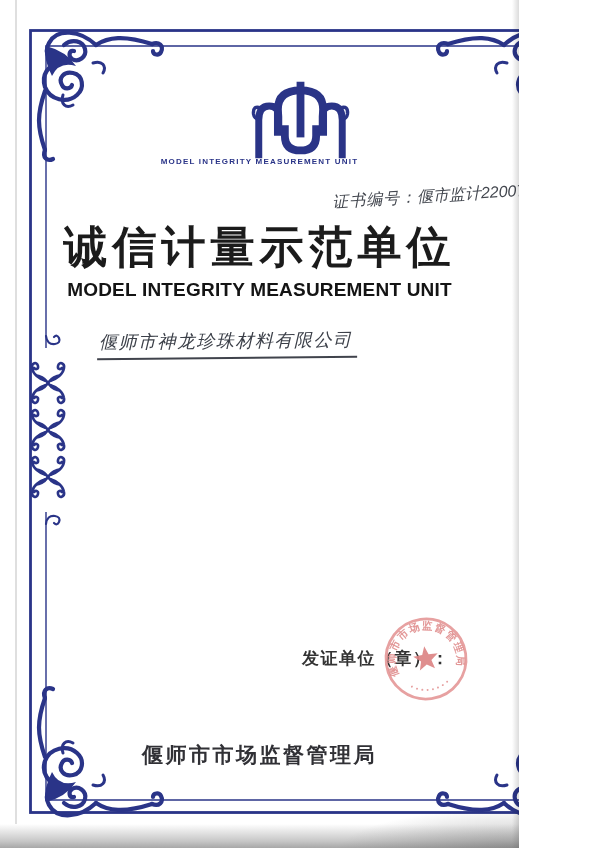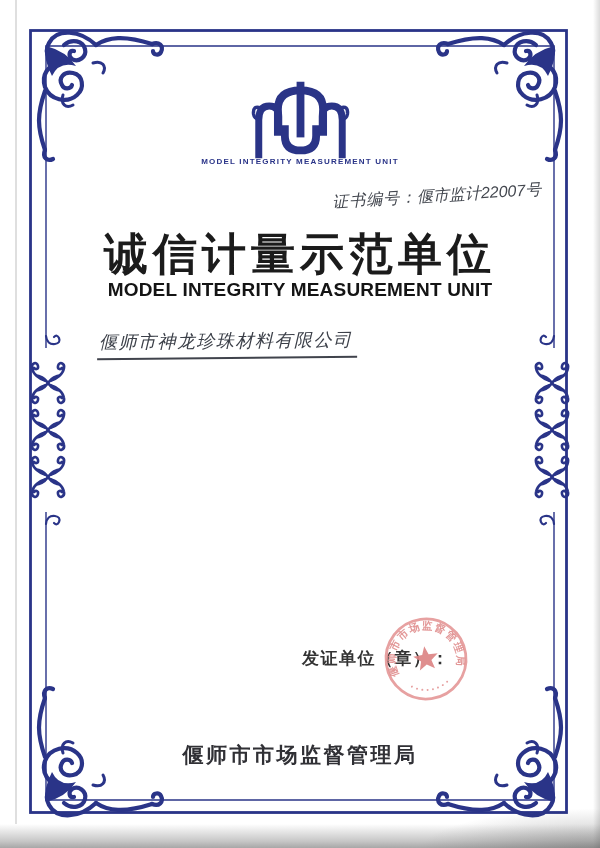--- a/index.html
+++ b/index.html
@@ -1,17 +1,17 @@
 <!DOCTYPE html>
 <html><head>
 <meta charset="utf-8">
 <style>
   html,body{margin:0;padding:0;background:#ffffff;}
   .page{
-    position:relative;width:600px;height:848px;overflow:hidden;
+    position:relative;width:519px;height:848px;overflow:hidden;
     background:#ffffff;
     font-family:"Liberation Sans", sans-serif;
   }
   
   .scan-edge-left{position:absolute;left:15px;top:0;bottom:24px;width:2px;background:rgba(140,140,140,.28);}
   .scan-edge-right{position:absolute;right:0;top:0;bottom:0;width:7px;background:linear-gradient(to right,rgba(0,0,0,0),rgba(0,0,0,.14));}
   .scan-edge-bottom{position:absolute;left:0;right:0;bottom:0;height:24px;
     background:linear-gradient(to bottom,rgba(110,110,110,0) 0%,rgba(110,110,110,.38) 70%,rgba(95,95,95,.55) 100%);}
   .scan-corner-br{position:absolute;right:0;bottom:0;width:180px;height:40px;
     background:radial-gradient(ellipse at bottom right,rgba(70,70,70,.35),rgba(70,70,70,0) 70%);}
@@ -20,21 +20,21 @@
   
   .logo-svg{position:absolute;left:228px;top:80px;}
   .logo-caption{position:absolute;left:0;right:0;top:157px;text-align:center;
     font-size:8px;font-weight:bold;letter-spacing:1.2px;color:#2a3488;}
   .cert-no{position:absolute;left:332px;top:186px;width:210px;
     font-size:16px;color:#43474f;font-style:italic;transform:rotate(-3.5deg);
     letter-spacing:1px;}
   .cert-no .val{letter-spacing:0;}
   .title-zh{position:absolute;left:0;right:0;top:218px;text-align:center;
     font-family:"Liberation Serif", serif;font-size:44px;font-weight:900;
-    letter-spacing:5px;color:#1b1b1b;margin-top:7px;}
+    letter-spacing:5px;color:#1b1b1b;}
   .title-en{position:absolute;left:0;right:0;top:279px;text-align:center;
     font-size:19px;font-weight:800;letter-spacing:.2px;color:#141414;}
   .company{position:absolute;left:97px;top:329px;min-width:212px;
     font-size:18px;color:#3c4049;font-style:italic;letter-spacing:1.5px;
     border-bottom:2px solid #40434c;padding:0 4px 4px 2px;transform:rotate(-.6deg);}
   .body-par{position:absolute;left:88px;top:372px;width:424px;
     font-size:20px;line-height:35.5px;color:#2f2f31;font-weight:600;
     text-align:justify;text-align-last:left;text-indent:2em;
     font-family:"Liberation Sans", sans-serif;}
   .issuer{position:absolute;left:302px;top:647px;font-size:17px;font-weight:700;

